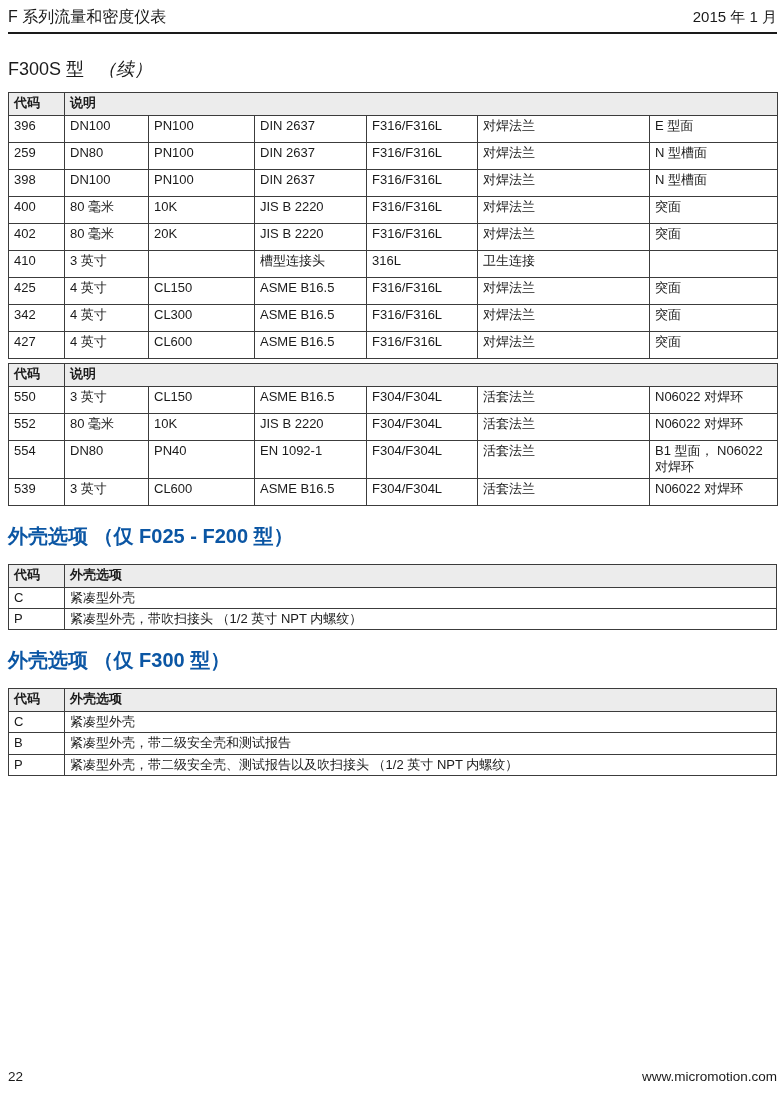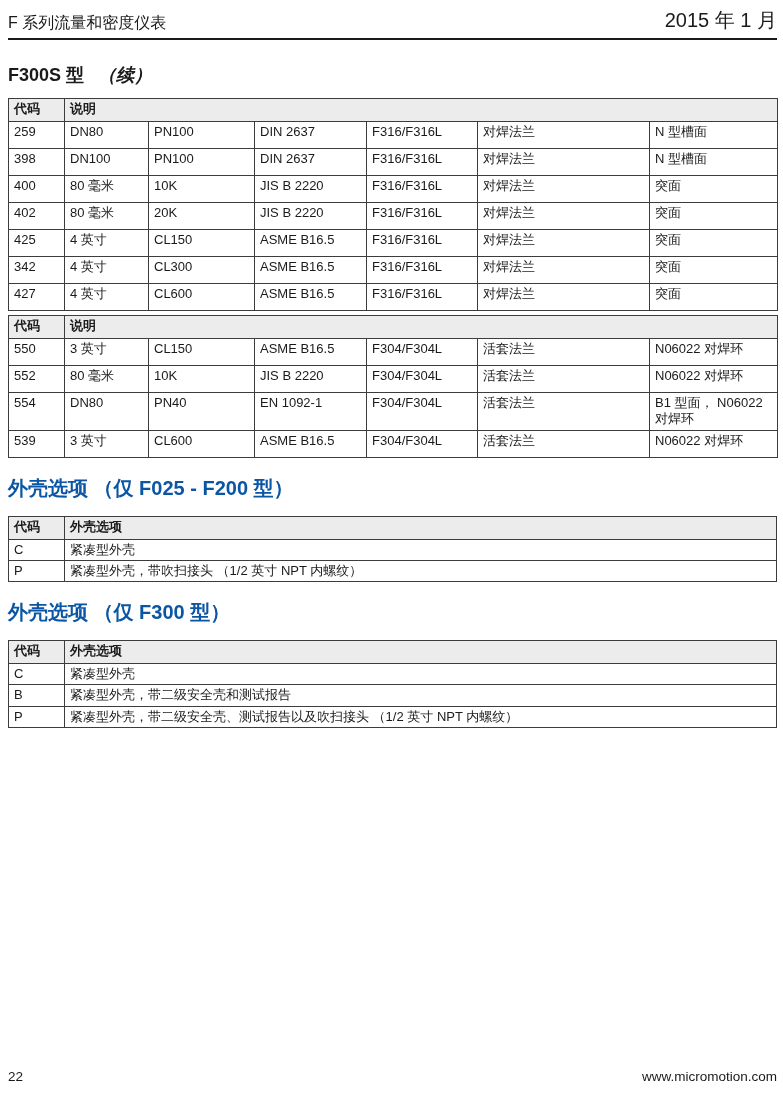--- a/index.html
+++ b/index.html
@@ -10,29 +10,29 @@
     font-family:"Liberation Sans", sans-serif;
     position:relative;
     overflow:hidden;
   }
   :root { --accent:#0b56a4; --border:#3c3c3c; --head-bg:#ececec; }
 
   .doc-header {
     margin:0 6px 0 8px;
     padding:7px 0 4px 0;
     border-bottom:2px solid #1a1a1a;
-    display:flex; justify-content:space-between; align-items:flex-end;
+    display:flex; justify-content:space-between; align-items:center;
   }
   .doc-header .title { font-size:16px; font-weight:normal; }
-  .doc-header .date  { font-size:20px; font-weight:normal; }
+  .doc-header .date  { font-size:15px; font-weight:normal; }
 
   .content { margin:0 6px 0 8px; }
 
   .model-title {
-    font-size:18px; font-weight:bold;
+    font-size:18px; font-weight:normal;
     margin:23px 0 11px 0;
   }
   .model-title .suffix { font-style:italic; margin-left:14px; }
 
   .blue-title {
     font-size:20px; font-weight:bold;
     color:var(--accent);
     margin:17px 0 14px 0;
   }
 
@@ -89,20 +89,29 @@
         <col style="width:128px">
     </colgroup>
     <thead>
       <tr>
         <th>代码</th>
         <th colspan="6">说明</th>
       </tr>
     </thead>
     <tbody>
         <tr>
+          <td>396</td>
+          <td>DN100</td>
+          <td>PN100</td>
+          <td>DIN 2637</td>
+          <td>F316/F316L</td>
+          <td>对焊法兰</td>
+          <td>E 型面</td>
+        </tr>
+        <tr>
           <td>259</td>
           <td>DN80</td>
           <td>PN100</td>
           <td>DIN 2637</td>
           <td>F316/F316L</td>
           <td>对焊法兰</td>
           <td>N 型槽面</td>
         </tr>
         <tr>
           <td>398</td>
@@ -123,20 +132,29 @@
           <td>突面</td>
         </tr>
         <tr>
           <td>402</td>
           <td>80 毫米</td>
           <td>20K</td>
           <td>JIS B 2220</td>
           <td>F316/F316L</td>
           <td>对焊法兰</td>
           <td>突面</td>
+        </tr>
+        <tr>
+          <td>410</td>
+          <td>3 英寸</td>
+          <td></td>
+          <td>槽型连接头</td>
+          <td>316L</td>
+          <td>卫生连接</td>
+          <td></td>
         </tr>
         <tr>
           <td>425</td>
           <td>4 英寸</td>
           <td>CL150</td>
           <td>ASME B16.5</td>
           <td>F316/F316L</td>
           <td>对焊法兰</td>
           <td>突面</td>
         </tr>

